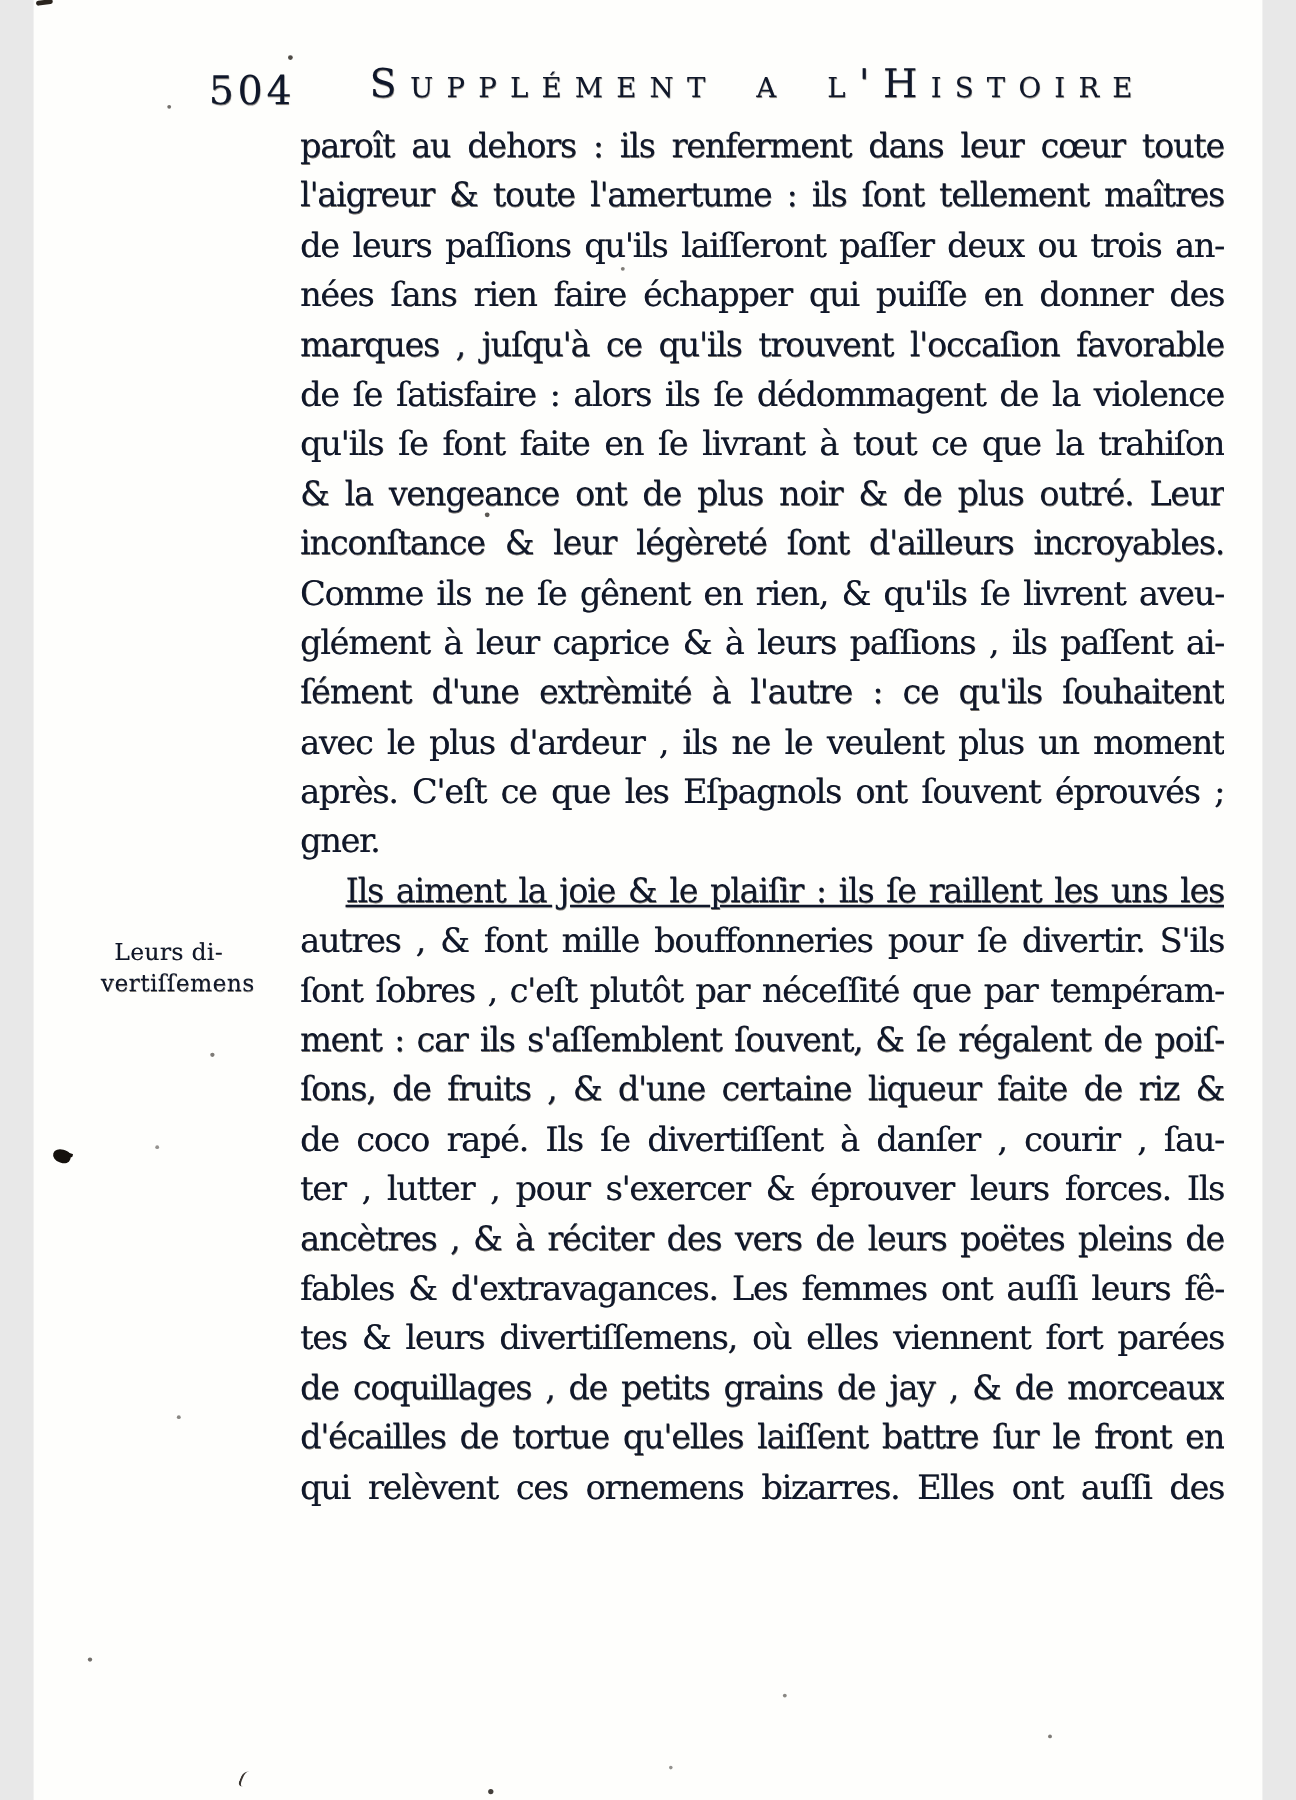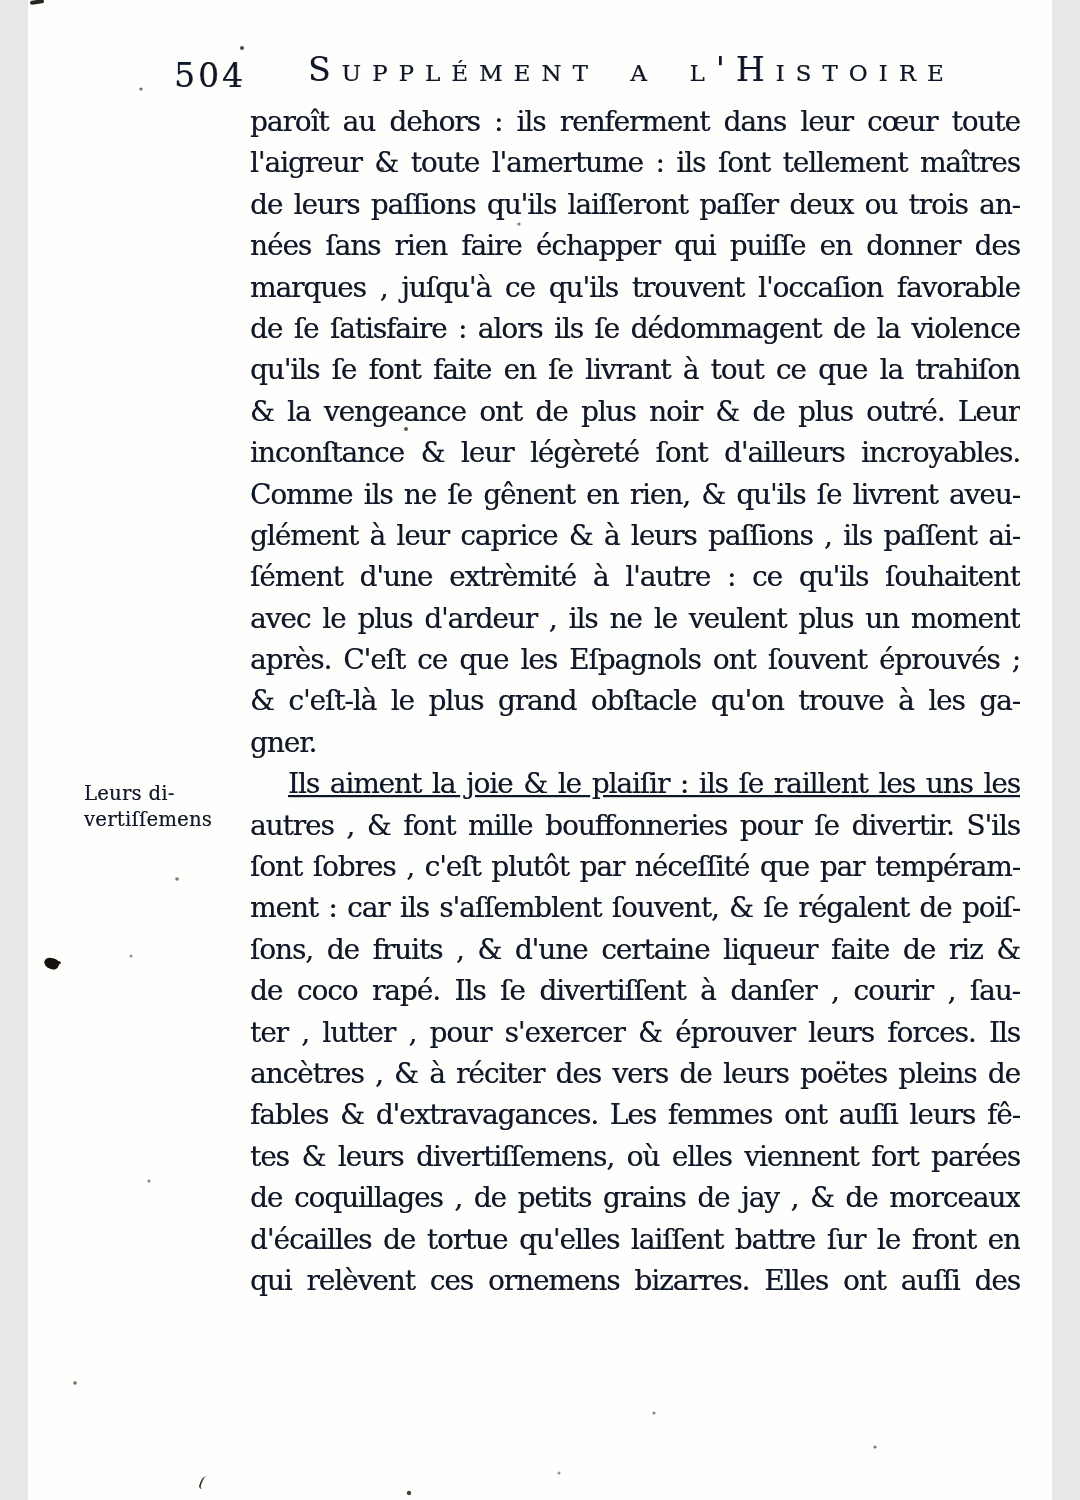--- a/index.html
+++ b/index.html
@@ -69,21 +69,21 @@
   .line.indent { text-indent: 38px; text-decoration: underline; }
   .line.no-justify { text-align-last: left; }
   
   .margin-note {
     position: absolute;
     left: 56px;
     top: 781px;
     width: 122px;
     font-size: 19.5px;
     line-height: 26px;
-    text-align: left;
+    text-align: center;
     letter-spacing: 0.3px;
     text-shadow: 0.3px 0.3px 0.5px rgba(25,18,10,0.55);
   }
   .margin-note .note-line:first-child { padding-right: 9px; }
   
   .ink-blot {
     position: absolute;
     left: 16px;
     top: 958px;
     width: 15px;
@@ -164,21 +164,20 @@
         <div class="line">marques , juſqu'à ce qu'ils trouvent l'occaſion favorable</div>
         <div class="line">de ſe ſatisfaire : alors ils ſe dédommagent de la violence</div>
         <div class="line">qu'ils ſe font faite en ſe livrant à tout ce que la trahiſon</div>
         <div class="line">&amp; la vengeance ont de plus noir &amp; de plus outré. Leur</div>
         <div class="line">inconſtance &amp; leur légèreté ſont d'ailleurs incroyables.</div>
         <div class="line">Comme ils ne ſe gênent en rien, &amp; qu'ils ſe livrent aveu-</div>
         <div class="line">glément à leur caprice &amp; à leurs paſſions , ils paſſent ai-</div>
         <div class="line">ſément d'une extrèmité à l'autre : ce qu'ils ſouhaitent</div>
         <div class="line">avec le plus d'ardeur , ils ne le veulent plus un moment</div>
         <div class="line">après. C'eſt ce que les Eſpagnols ont ſouvent éprouvés ;</div>
-        <div class="line">&amp; c'eſt-là le plus grand obſtacle qu'on trouve à les ga-</div>
         <div class="line no-justify">gner.</div>
       </div>
       <div class="paragraph">
         <div class="line indent">Ils aiment la joie &amp; le plaiſir : ils ſe raillent les uns les</div>
         <div class="line">autres , &amp; font mille bouffonneries pour ſe divertir. S'ils</div>
         <div class="line">ſont ſobres , c'eſt plutôt par néceſſité que par tempéram-</div>
         <div class="line">ment : car ils s'aſſemblent ſouvent, &amp; ſe régalent de poiſ-</div>
         <div class="line">ſons, de fruits , &amp; d'une certaine liqueur faite de riz &amp;</div>
         <div class="line">de coco rapé. Ils ſe divertiſſent à danſer , courir , ſau-</div>
         <div class="line">ter , lutter , pour s'exercer &amp; éprouver leurs forces. Ils</div>

